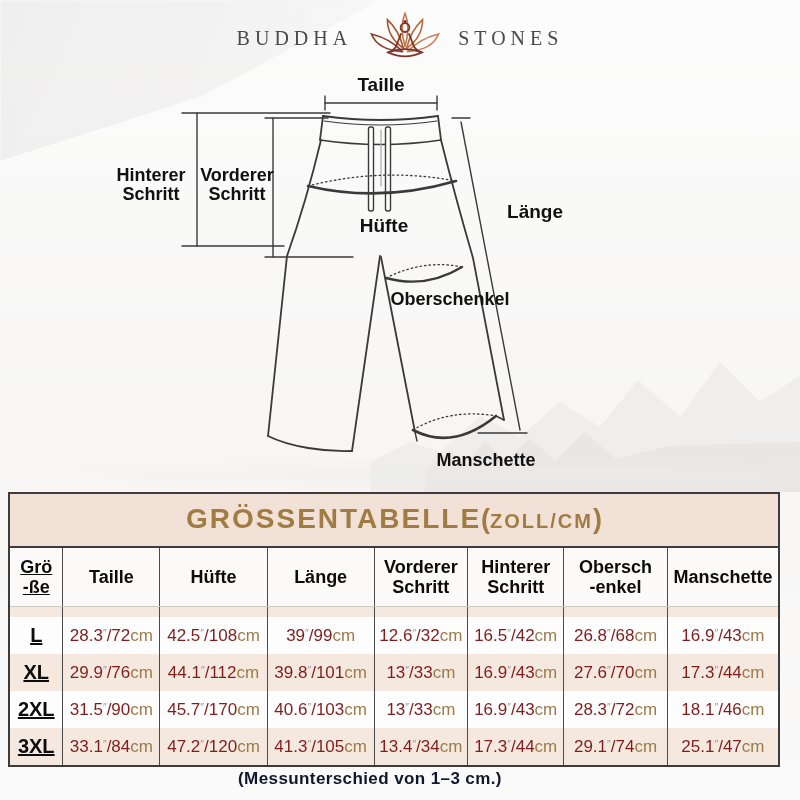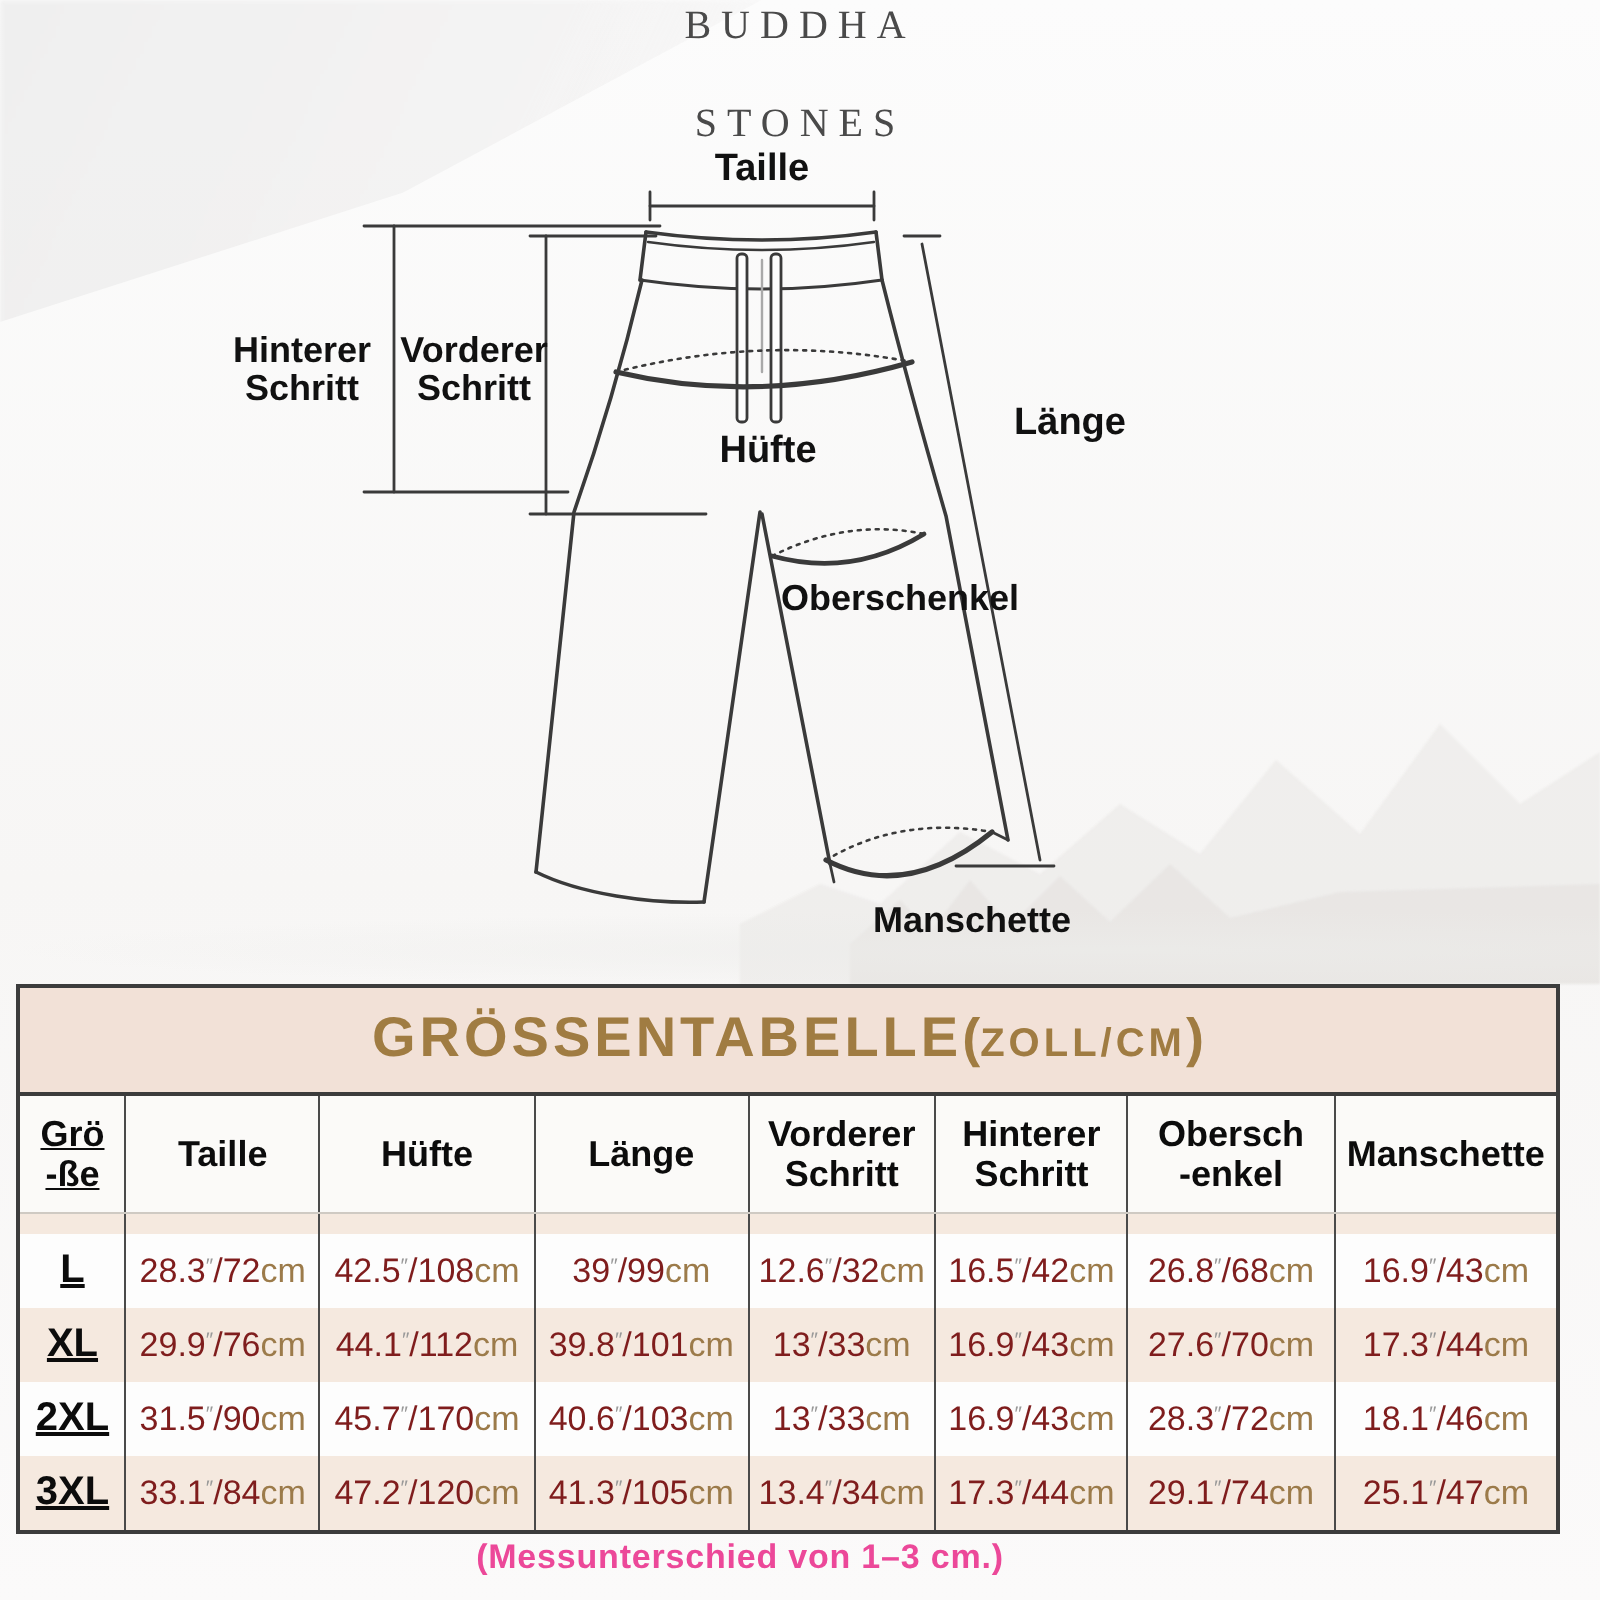--- a/index.html
+++ b/index.html
@@ -19,21 +19,21 @@
     clip-path: polygon(0 0, 68% 0, 36% 55%, 0 92%);
     opacity: .65; filter: blur(1px);
   }
   .wash-right { position: absolute; right: 0; top: 320px; width: 430px; height: 172px; filter: blur(.6px); }
   .wash-bottom { position: absolute; left: 0; top: 455px; width: 800px; height: 40px;
     background: radial-gradient(ellipse at 70% 50%, #ececea 0%, rgba(240,240,240,0) 70%); opacity:.7; }
 
   
   .logo {
     position: absolute; top: 8px; left: 0; right: 0; height: 60px;
-    display: flex; align-items: center; justify-content: center; gap: 13px; flex-direction: column;
+    display: flex; align-items: center; justify-content: center; gap: 13px;
   }
   .brand-word {
     font-family: "Liberation Serif", serif;
     font-size: 20px; letter-spacing: 5px; color: #4a4a4a; font-weight: 500;
   }
 
   
   .diagram { position: absolute; top: 70px; left: 0; width: 800px; height: 420px; }
   .pants-svg { position: absolute; inset: 0; }
   .dlabel {
@@ -73,21 +73,21 @@
   tr.data-row { height: 37px; background: #fdfdfd; }
   tr.data-row.alt { background: var(--row-alt-bg, #f5e9df); }
   tr.data-row .size-cell { font-size: 20px; font-weight: bold; color: #0c0c0c; }
   tr.data-row td { font-size: 17px; white-space: nowrap; }
   .num { color: #7f1d1d; }
   .inch { color: var(--inch-gray, #999); font-size: 0.62em; vertical-align: 0.42em; }
   .cm { color: var(--accent-tan, #9c7b4a); }
 
   .footnote {
     position: absolute; top: 769px; left: 0; width: 740px; text-align: center;
-    font-weight: bold; font-size: 17px; letter-spacing: .4px; color: #ec4899;
+    font-weight: bold; font-size: 17px; letter-spacing: .4px; color: #0f172a;
   }
 </style>
 </head>
 <body>
 
 <div class="wash-topleft"></div>
 <svg class="wash-right" viewBox="0 0 430 172" aria-hidden="true">
   <path d="M0,142 L40,122 L70,132 L110,96 L150,117 L190,82 L230,107 L268,60 L310,97 L350,42 L390,82 L430,56 L430,172 L0,172 Z" fill="#e7e5e3" opacity="0.5"></path>
   <path d="M55,152 L80,130 L95,146 L115,120 L135,143 L160,118 L185,141 L215,112 L245,139 L300,126 L430,122 L430,172 L55,172 Z" fill="#dcdad8" opacity="0.38"></path>
 </svg>

